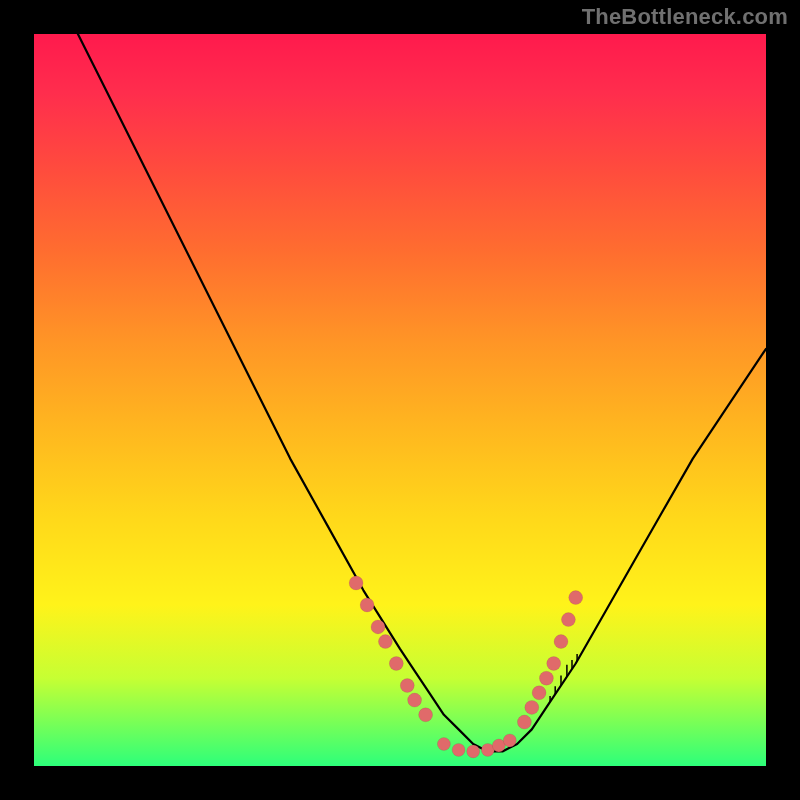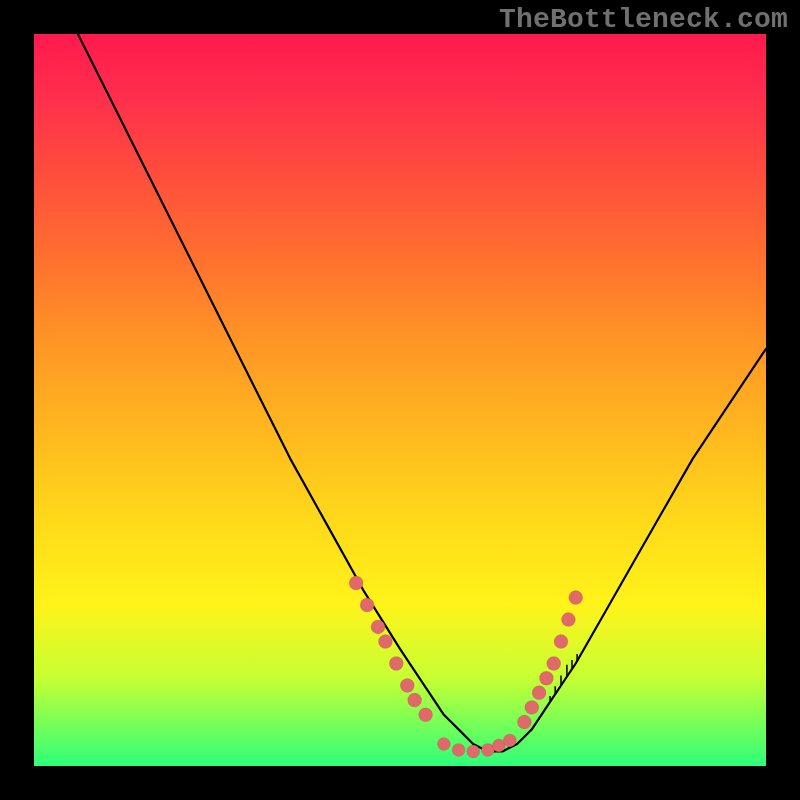--- a/index.html
+++ b/index.html
@@ -48,22 +48,22 @@
   }
   .dot {
     fill: #e06a6a;
     stroke: rgba(0,0,0,0.15);
     stroke-width: 0.5;
   }
   .watermark {
     position: absolute;
     top: 4px;
     right: 12px;
-    font-family: Liberation Mono, monospace;
-    font-size: 28px;
+    font-family: Liberation Sans, sans-serif;
+    font-size: 22px;
     font-weight: 600;
     color: #707070;
     letter-spacing: 0.2px;
     user-select: none;
   }
 </style>
 </head>
 <body>
 
 <div class="stage">

